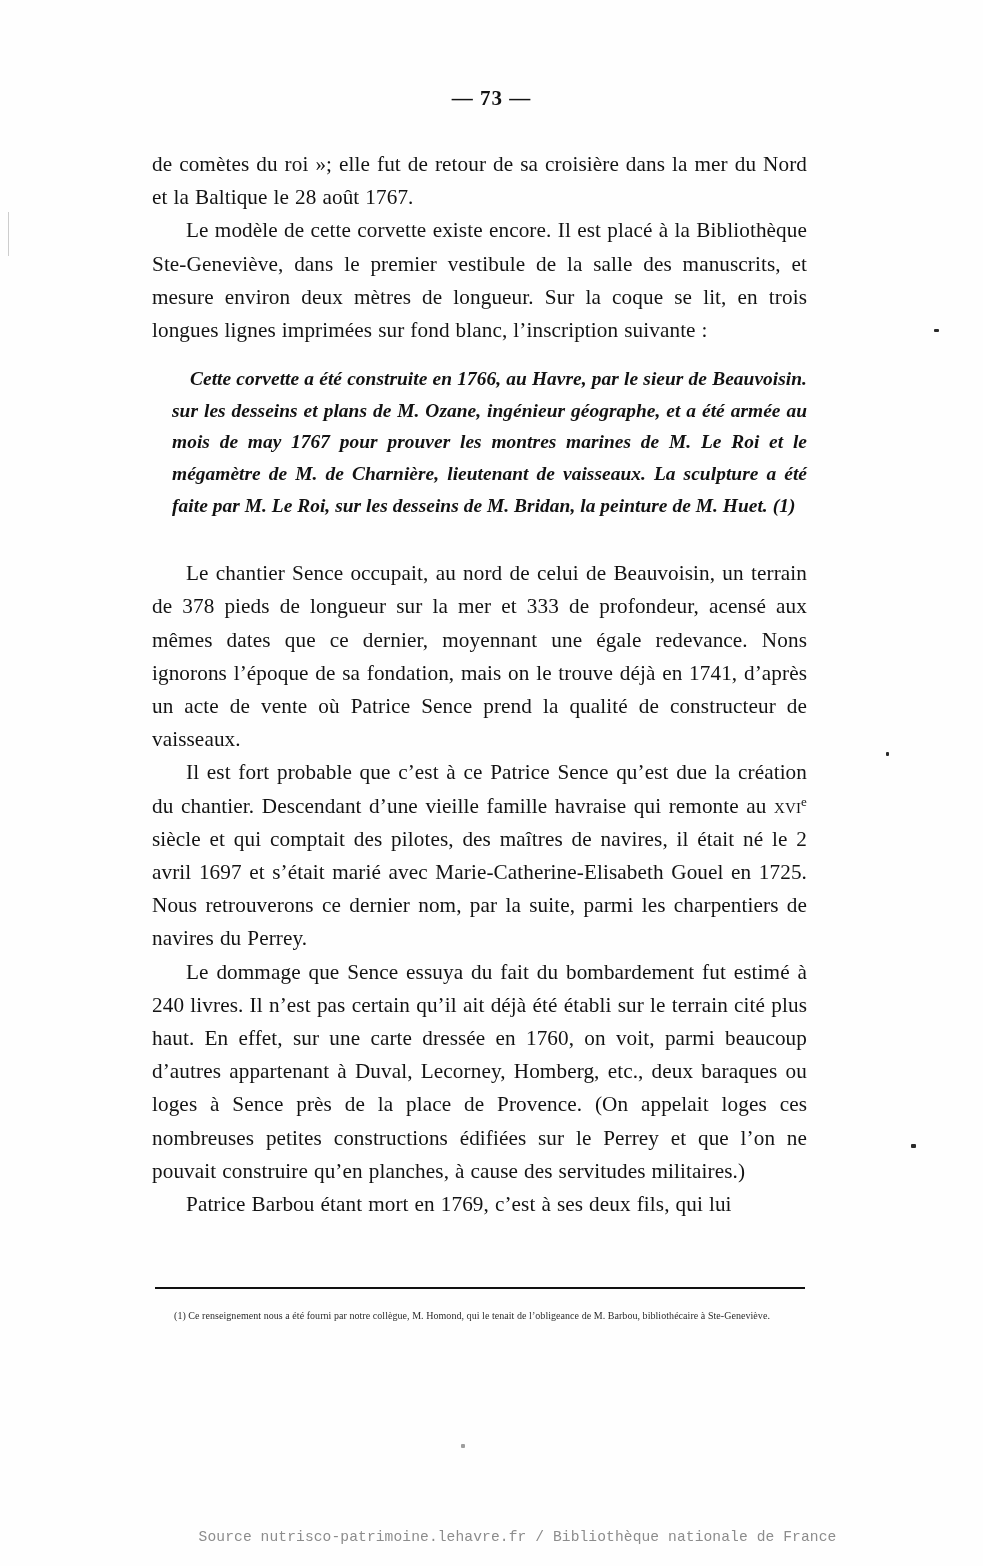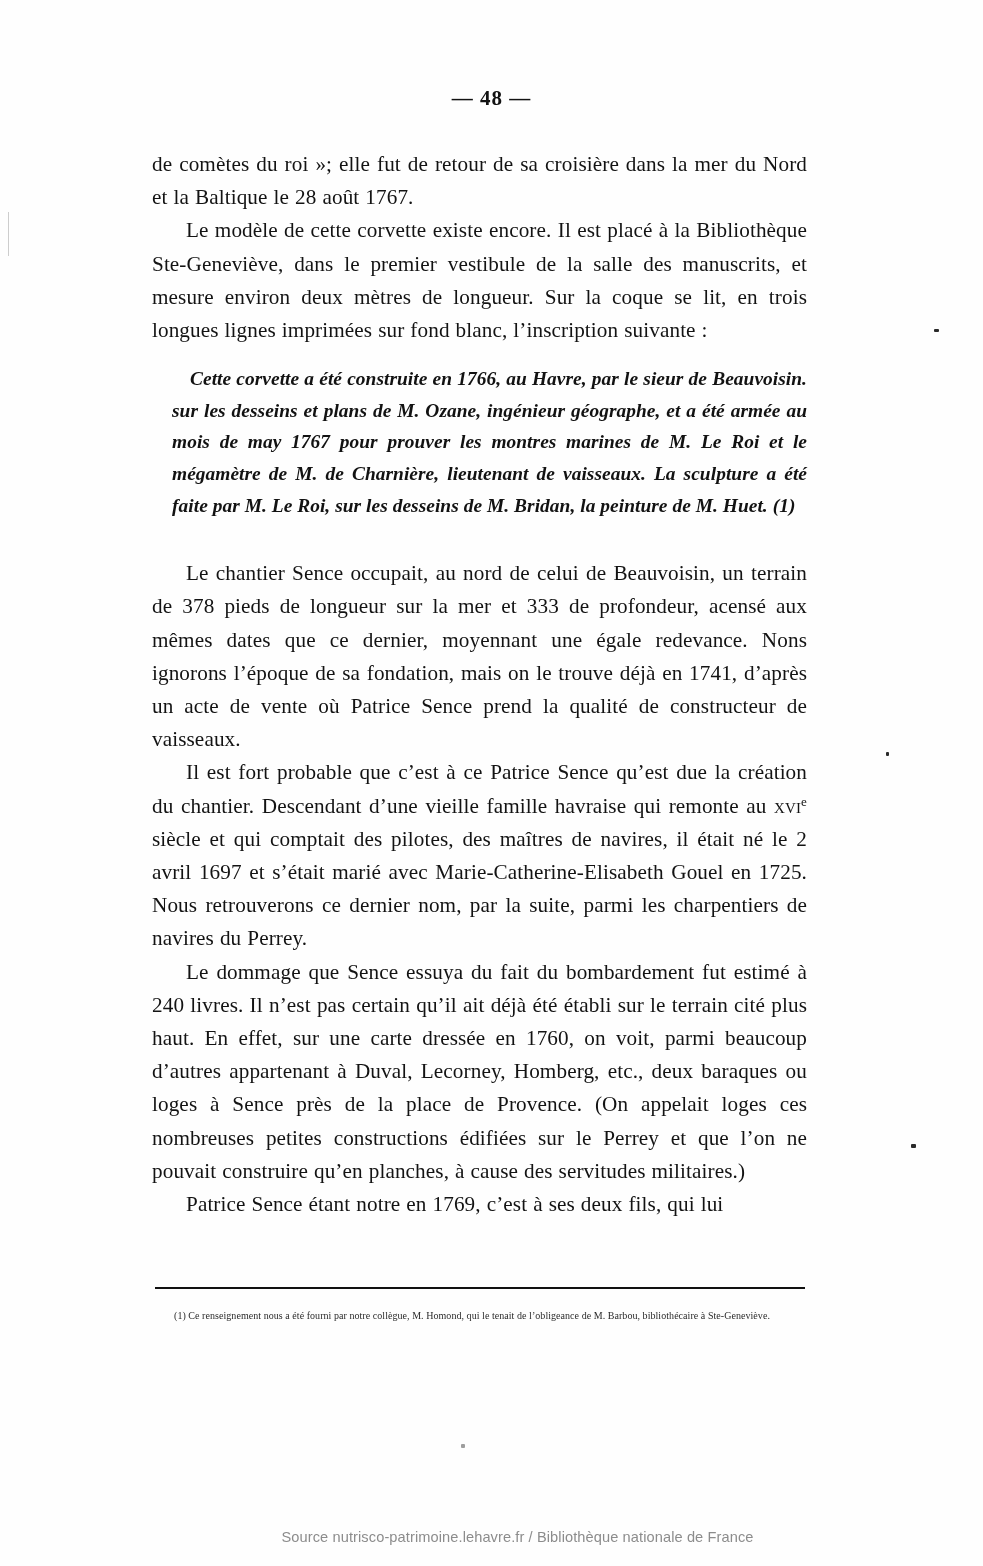--- a/index.html
+++ b/index.html
@@ -112,21 +112,21 @@
     letter-spacing: 0.05px;
   }
 
   
   .source-footer {
     position: absolute;
     left: 0;
     top: 1529px;
     width: 983px;
     text-align: center;
-    font-family: Liberation Sans, sans-serif;
+    font-family: Liberation Mono, monospace;
     font-size: 14.6px;
     color: #8c8c8c;
     letter-spacing: 0.1px;
   }
   .source-footer .src-inner {
     display: inline-block;
     padding-left: 52px;
   }
 
   
@@ -142,41 +142,41 @@
     width: 1px;
     height: 44px;
     background: #cdcdcd;
   }
 </style>
 </head>
 <body>
 
 <div class="page-scan">
 
-  <div class="folio">— 48 —</div>
+  <div class="folio">— 73 —</div>
 
   <div class="text-column">
 
     <p class="body-par continuation">de comètes du roi »; elle fut de retour de sa croisière dans la mer du Nord et la Baltique le 28 août 1767.</p>
 
     <p class="body-par">Le modèle de cette corvette existe encore. Il est placé à la Bibliothèque Ste-Geneviève, dans le premier vestibule de la salle des manuscrits, et mesure environ deux mètres de longueur. Sur la coque se lit, en trois longues lignes imprimées sur fond blanc, l’inscription suivante :</p>
 
     <div class="inscription">
       <p>Cette corvette a été construite en 1766, au Havre, par le sieur de Beauvoisin. sur les desseins et plans de M. Ozane, ingénieur géographe, et a été armée au mois de may 1767 pour prouver les montres marines de M. Le Roi et le mégamètre de M. de Charnière, lieutenant de vaisseaux. La sculpture a été faite par M. Le Roi, sur les desseins de M. Bridan, la peinture de M. Huet. (1)</p>
     </div>
 
     <div class="gap-after-inscription"></div>
 
     <p class="body-par">Le chantier Sence occupait, au nord de celui de Beauvoisin, un terrain de 378 pieds de longueur sur la mer et 333 de profondeur, acensé aux mêmes dates que ce dernier, moyennant une égale redevance. Nons ignorons l’époque de sa fondation, mais on le trouve déjà en 1741, d’après un acte de vente où Patrice Sence prend la qualité de constructeur de vaisseaux.</p>
 
     <p class="body-par"><span>Il est fort probable que c’est à ce Patrice Sence qu’est due la création du chantier. Descendant d’une vieille famille havraise qui remonte au </span><span class="sc">xvi</span><sup class="ord">e</sup><span> siècle et qui comptait des pilotes, des maîtres de navires, il était né le 2 avril 1697 et s’était marié avec Marie-Catherine-Elisabeth Gouel en 1725. Nous retrouverons ce dernier nom, par la suite, parmi les charpentiers de navires du Perrey.</span></p>
 
     <p class="body-par">Le dommage que Sence essuya du fait du bombardement fut estimé à 240 livres. Il n’est pas certain qu’il ait déjà été établi sur le terrain cité plus haut. En effet, sur une carte dressée en 1760, on voit, parmi beaucoup d’autres appartenant à Duval, Lecorney, Homberg, etc., deux baraques ou loges à Sence près de la place de Provence. (On appelait loges ces nombreuses petites constructions édifiées sur le Perrey et que l’on ne pouvait construire qu’en planches, à cause des servitudes militaires.)</p>
 
-    <p class="body-par">Patrice Sence étant notre en 1769, c’est à ses deux fils, qui lui</p>
+    <p class="body-par">Patrice Barbou étant mort en 1769, c’est à ses deux fils, qui lui</p>
 
   </div>
 
   <div class="footnote-rule"></div>
 
   <div class="footnote">(1) Ce renseignement nous a été fourni par notre collègue, M. Homond, qui le tenait de l’obligeance de M. Barbou, bibliothécaire à Ste-Geneviève.</div>
 
   <div class="edge-tick"></div>
   <div class="speck" style="left:934px;top:329px;width:5px;height:3px;"></div>
   <div class="speck" style="left:886px;top:752px;width:3px;height:4px;"></div>

